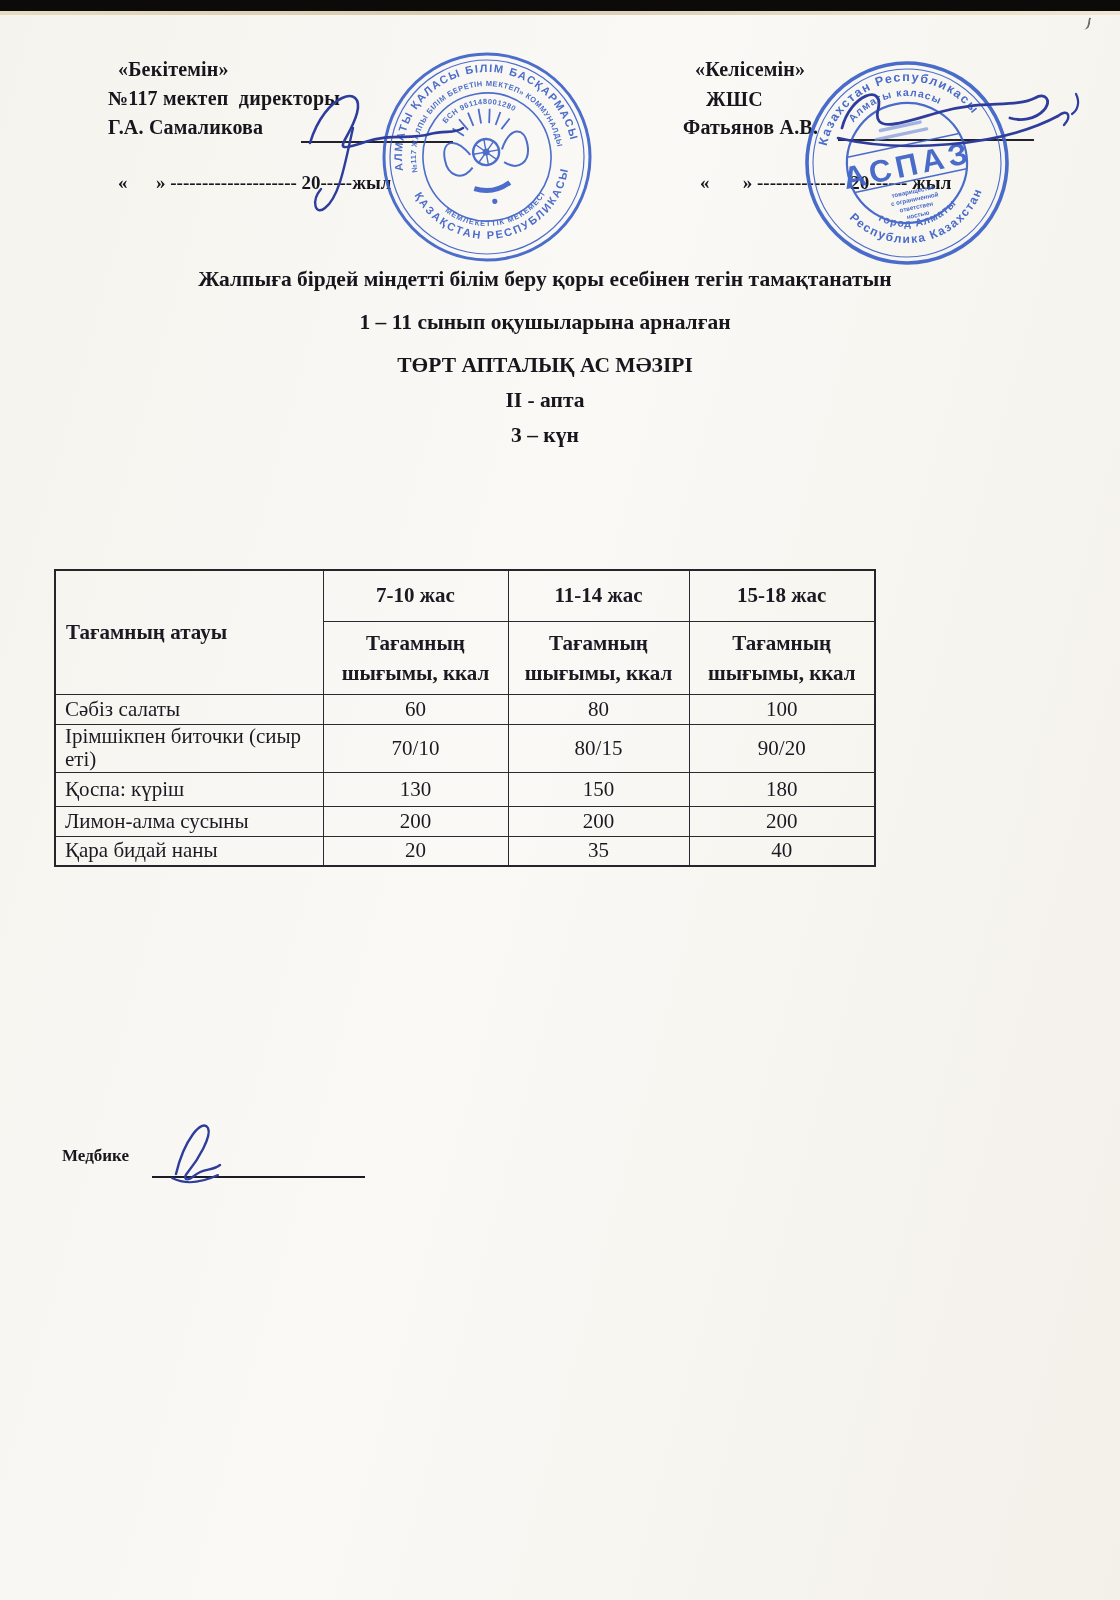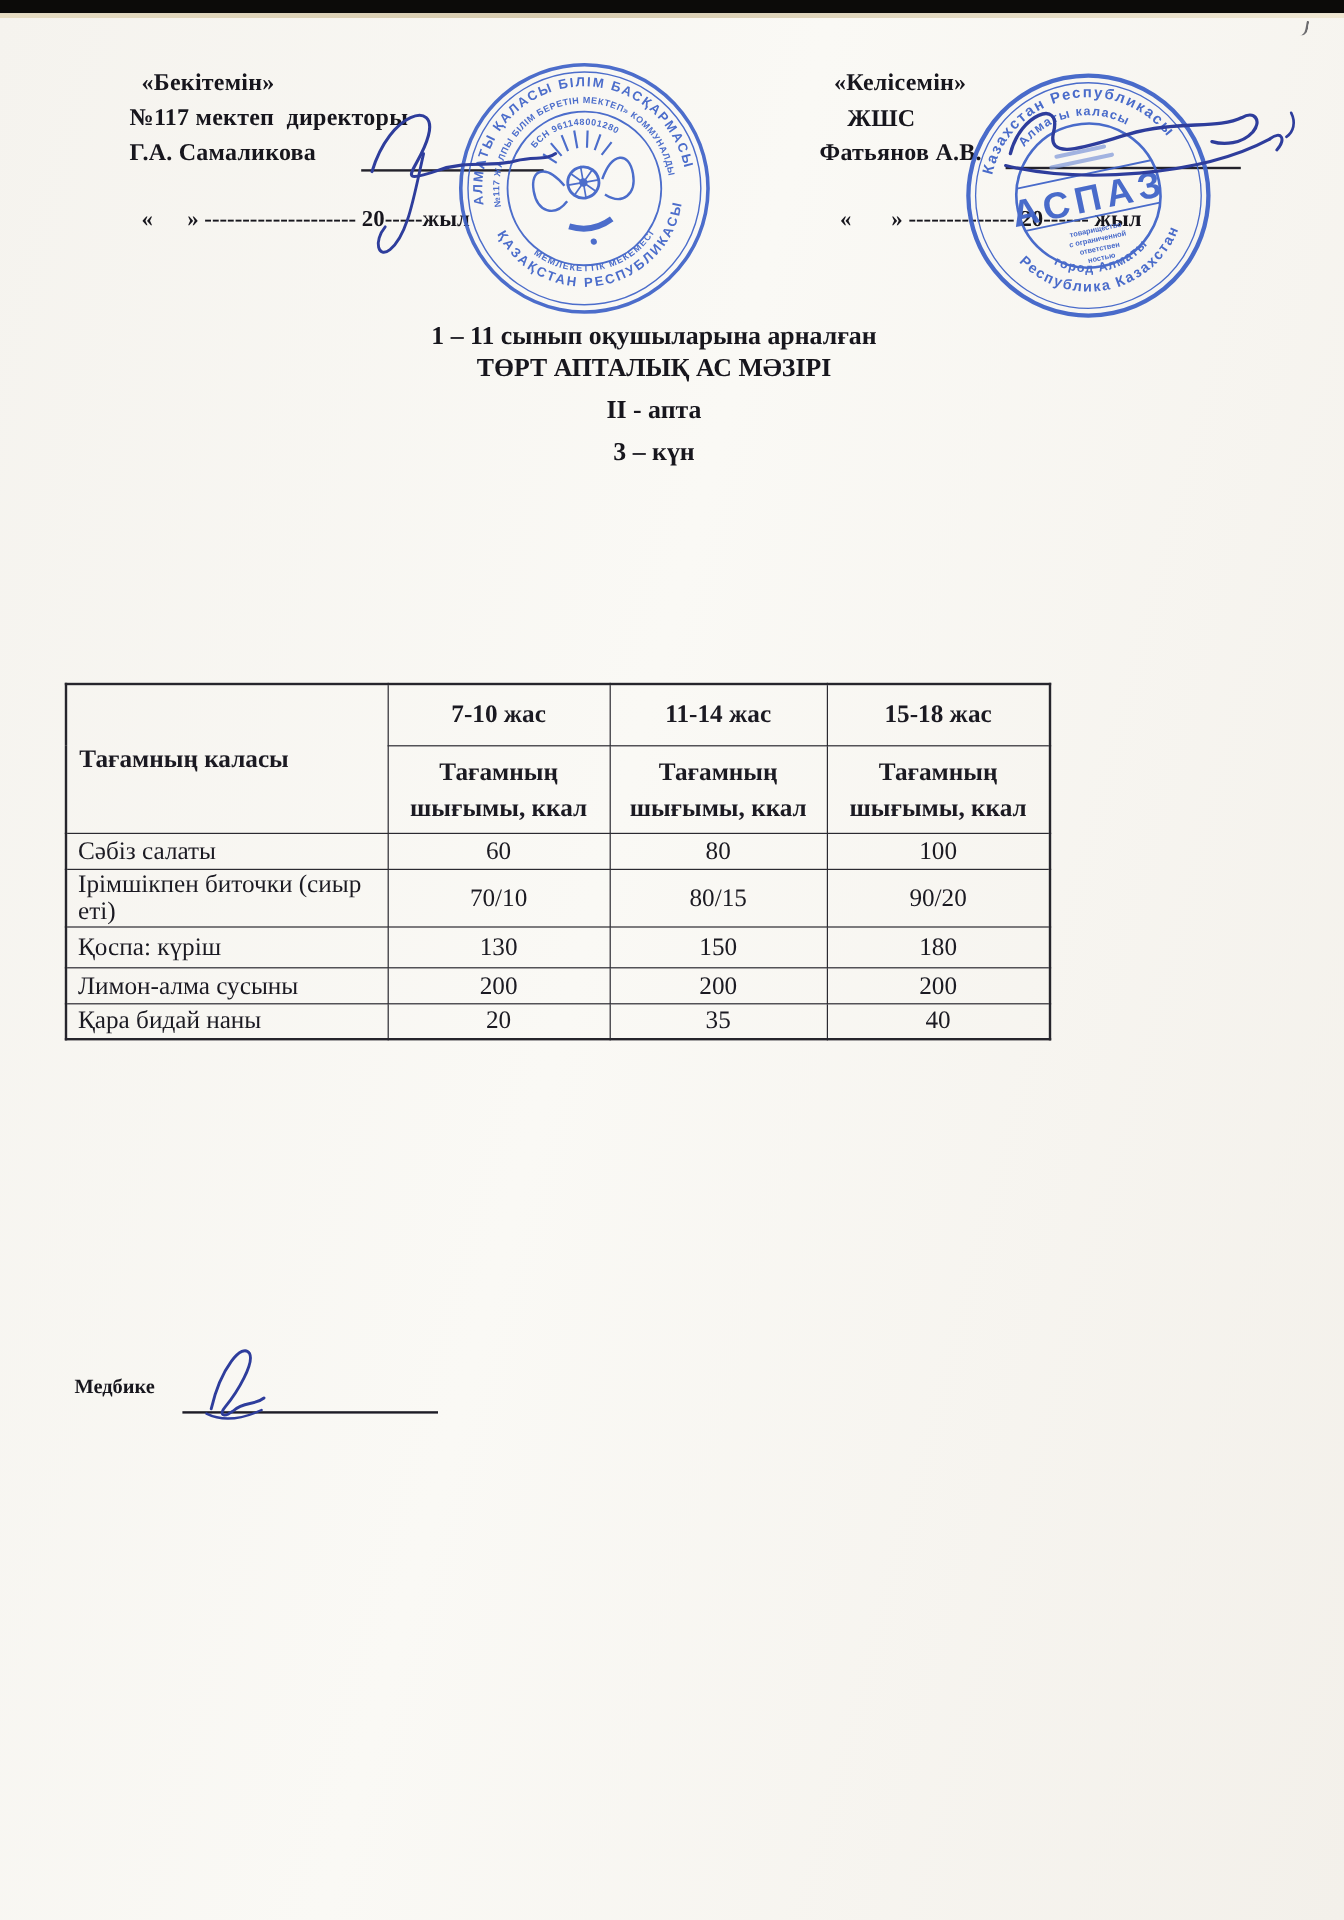--- a/index.html
+++ b/index.html
@@ -16,21 +16,21 @@
 
   .abs { position:absolute; }
   .pre { white-space:pre; }
   .hdr-txt { font-size:20px; font-weight:bold; letter-spacing:.2px; }
   .date-line { font-size:19px; font-weight:bold; }
 
   .sig-underline { position:absolute; border-bottom:2px solid #23222b; height:0; }
 
   .title-block { position:absolute; left:0; top:267px; width:1090px; text-align:center; }
   .title-block div { font-size:21.5px; font-weight:bold; }
-  .t-gap1 { margin-top:1px; } .t-gap2 { margin-top:10px; }
+  .t-gap1 { margin-top:18px; } .t-gap2 { margin-top:10px; }
 
   .table-wrap { position:absolute; left:54px; top:569px; }
   table.menu { border-collapse:collapse; table-layout:fixed; width:820px;
     font-size:21px; color:#1b1a22; }
   table.menu td, table.menu th { border:1.6px solid #2b2a31; padding:0; vertical-align:middle; }
   table.menu { border:2.4px solid #26252c; }
   tr.tr-age { height:51px; } tr.tr-sub { height:73px; }
   tr.row-s { height:30px; } tr.row-m { height:34px; } tr.row-l { height:48px;margin-left:41px; }
   .c-name-h { text-align:left; padding-left:10px !important; font-weight:bold; }
   .c-age { text-align:center; font-weight:bold; }
@@ -131,37 +131,38 @@
 </svg>
 
 <svg class="abs sig-svg" style="left:828px; top:80px;" width="255" height="90" viewBox="0 0 255 90">
   <path d="M14,48 C22,15 57,2 50,30 C44,55 77,42 112,32 C152,20 187,28 207,18 C217,12 224,20 216,30 C207,40 192,41 182,38" stroke-width="2.8"></path>
   <path d="M10,58 C72,73 172,67 230,36" stroke-width="2.6"></path>
   <path d="M230,36 C240,28 244,36 236,45" stroke-width="2.4"></path>
   <path d="M248,14 C252,22 250,30 244,34" stroke-width="2.2"></path>
 </svg>
 
 <div class="title-block">
+  <div>Жалпыға бірдей міндетті білім беру қоры есебінен тегін тамақтанатын</div>
   <div class="t-gap1">1 – 11 сынып оқушыларына арналған</div>
   <div class="t-gap1">ТӨРТ АПТАЛЫҚ АС МӘЗІРІ</div>
   <div class="t-gap2">II - апта</div>
   <div class="t-gap2">3 – күн</div>
 </div>
 
 <div class="table-wrap">
 <table class="menu">
   <colgroup>
     <col style="width:268px">
         <col style="width:185px">
         <col style="width:181px">
         <col style="width:186px">
   </colgroup>
   <tbody>
   <tr class="tr-age">
-    <td class="c-name-h" rowspan="2">Тағамның каласы</td>
+    <td class="c-name-h" rowspan="2">Тағамның атауы</td>
     <th class="c-age">7-10 жас</th>
     <th class="c-age">11-14 жас</th>
     <th class="c-age">15-18 жас</th>
   </tr>
   <tr class="tr-sub">
     <th class="c-sub">
       <div>Тағамның</div>
       <div>шығымы, ккал</div>
     </th>
     <th class="c-sub">

